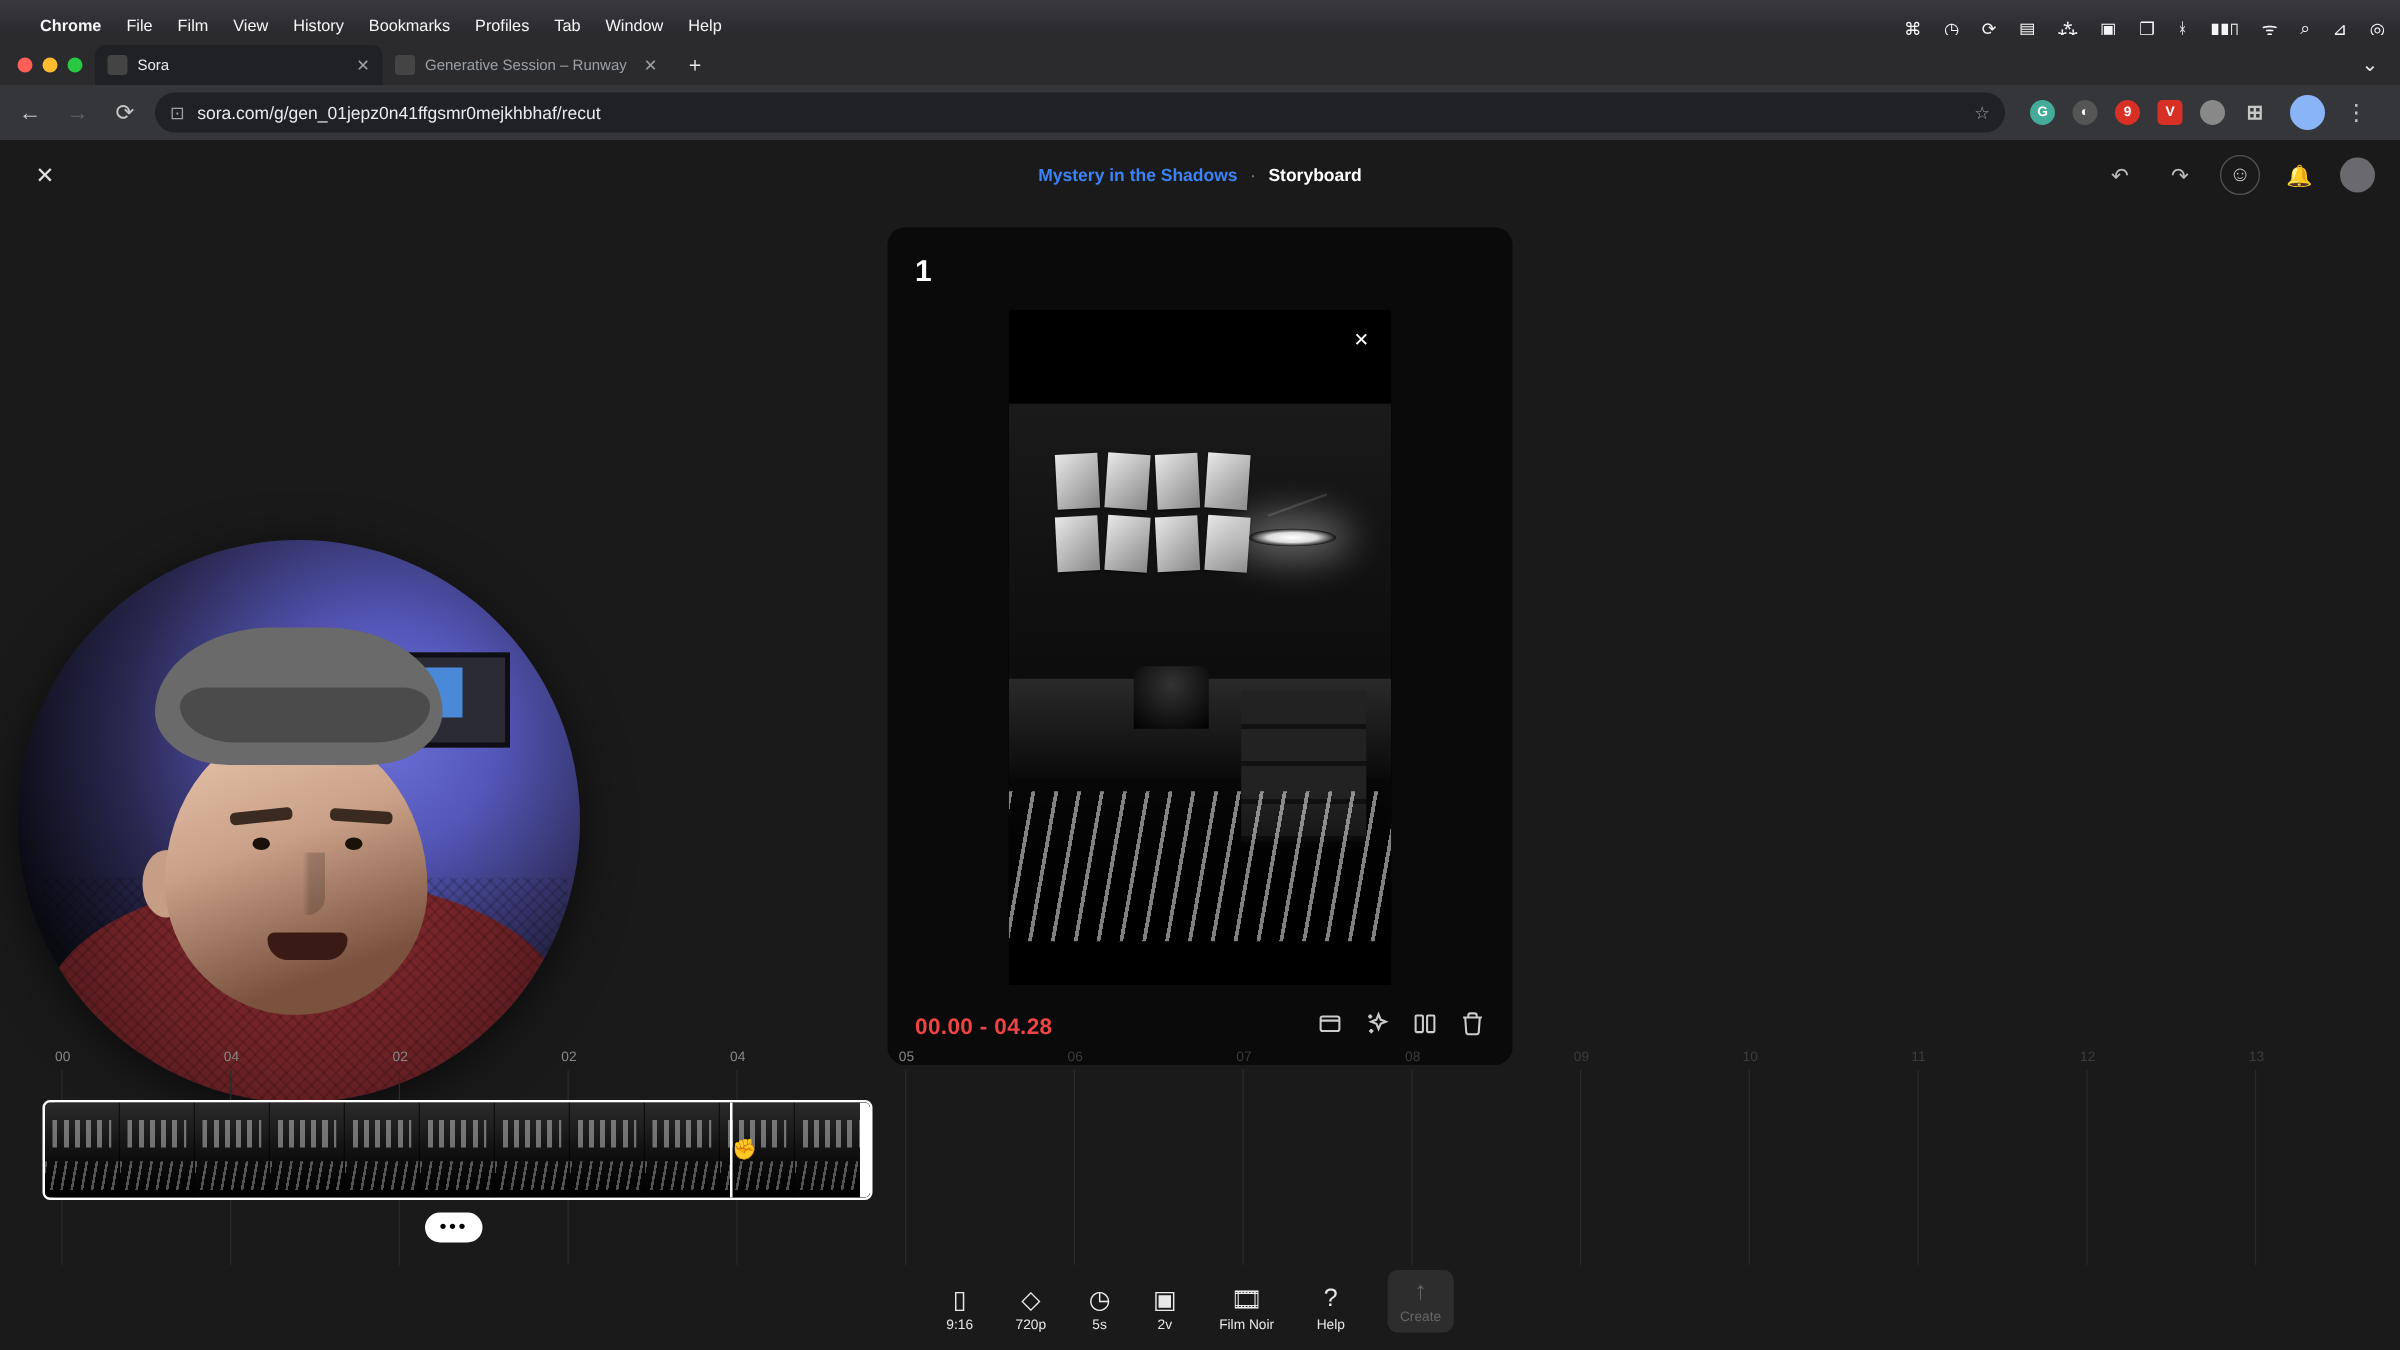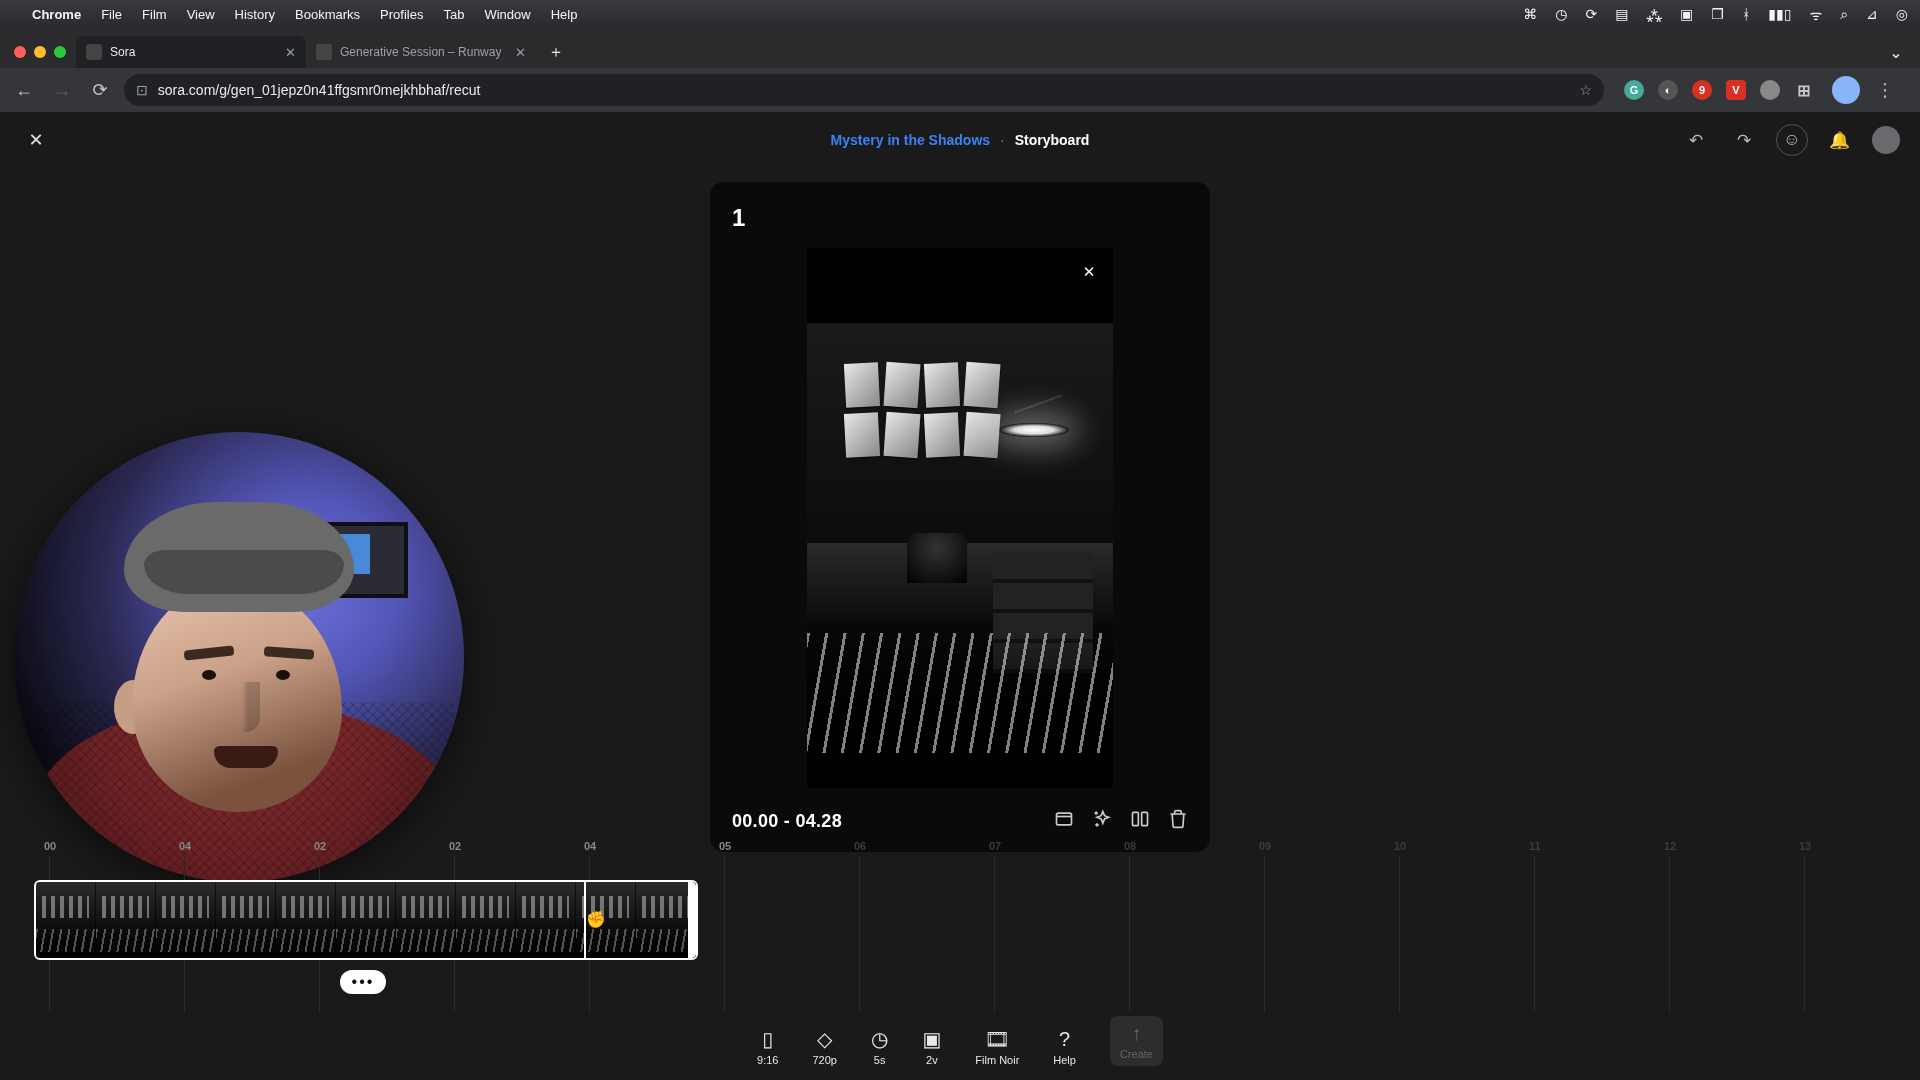--- a/index.html
+++ b/index.html
@@ -1,19 +1,19 @@
 <!DOCTYPE html>
 <html><head>
 <meta charset="utf-8">
 <style>
 * { margin:0; padding:0; box-sizing:border-box; font-family:-apple-system,BlinkMacSystemFont,"Segoe UI",Helvetica,Arial,sans-serif; -webkit-font-smoothing:antialiased; }
 body { width:1920px; height:1080px; background:#1a1a1a; overflow:hidden; position:relative; color:#fff; }
 
 
-.menubar { height:28px; background:linear-gradient(#3a3a3e,#2a2a2e); display:flex; align-items:center; padding:13px 12px; font-size:13px; color:#f5f5f7; gap:20px; }
+.menubar { height:28px; background:linear-gradient(#3a3a3e,#2a2a2e); display:flex; align-items:flex-start; padding:13px 12px; font-size:13px; color:#f5f5f7; gap:20px; }
 .menubar .left { display:flex; align-items:center; gap:20px; }
 .menubar .app-name { font-weight:600; }
 .menubar .right { margin-left:auto; display:flex; align-items:center; gap:18px; font-size:14px; }
 .apple-logo { font-size:15px; }
 
 
 .chrome { position:absolute; top:28px; left:0; right:0; bottom:0; display:flex; flex-direction:column; }
 .tabstrip { height:40px; background:#2b2b2e; display:flex; align-items:flex-end; padding-left:10px; padding-right:10px; }
 .traffic { display:flex; gap:8px; align-items:center; padding:0 10px 10px 4px; }
 .traffic span { width:12px; height:12px; border-radius:50%; display:block; }
@@ -69,21 +69,21 @@
 .scene .photos span { width:34px; height:44px; background:linear-gradient(135deg,#e8e8e8,#888); transform:rotate(-3deg); box-shadow:0 1px 2px rgba(0,0,0,.6); }
 .scene .photos span:nth-child(2n){ transform:rotate(4deg); }
 .scene .lamp { position:absolute; right:44px; top:100px; width:70px; height:14px; background:radial-gradient(ellipse at center,#fff 0%,#ddd 40%,transparent 70%); border-radius:50%; box-shadow:0 0 30px 12px rgba(255,255,255,.35); }
 .scene .lamp-arm { position:absolute; right:50px; top:80px; width:50px; height:2px; background:#333; transform:rotate(-20deg); }
 .scene .desk { position:absolute; left:0; right:0; top:220px; height:80px; background:linear-gradient(#2a2a2a,#0a0a0a); }
 .scene .drawers { position:absolute; right:20px; top:230px; width:100px; height:120px; background:repeating-linear-gradient(180deg,#222 0,#222 26px,#111 26px,#111 30px); }
 .scene .chair { position:absolute; left:100px; top:210px; width:60px; height:50px; background:radial-gradient(circle at 50% 30%,#333,#000); border-radius:8px 8px 0 0; }
 .scene .blinds { position:absolute; left:0; right:0; bottom:0; height:120px; background:repeating-linear-gradient(100deg,rgba(255,255,255,.5) 0 3px,transparent 3px 18px),linear-gradient(180deg,transparent,#000); }
 
 .card-footer { position:absolute; left:22px; right:22px; bottom:18px; display:flex; align-items:center; }
-.timecode { font-size:18px; font-weight:600; color:#ffffff; letter-spacing:.3px; }
+.timecode { font-size:18px; font-weight:600; color:#ef4444; letter-spacing:.3px; }
 .card-actions { margin-left:auto; display:flex; gap:18px; }
 .card-actions .a { color:#ccc; font-size:18px; }
 
 
 .webcam { position:absolute; left:14px; top:320px; width:450px; height:450px; border-radius:50%; overflow:hidden; background:radial-gradient(circle at 65% 35%, #6b6fd6 0%, #5456b8 22%, #2a2850 50%, #0a0a12 75%); box-shadow:0 8px 40px rgba(0,0,0,.6); }
 .webcam .frame { position:absolute; right:56px; top:90px; width:100px; height:76px; background:#2b2b35; border:4px solid #0e0e14; }
 .webcam .frame::after{ content:""; position:absolute; left:8px; top:8px; width:50px; height:40px; background:#4a88d8; }
 .webcam .cap { position:absolute; left:110px; top:70px; width:230px; height:110px; background:#6a6a6a; border-radius:110px 110px 70px 70px / 80px 80px 50px 50px; }
 .webcam .visor { position:absolute; left:130px; top:118px; width:200px; height:44px; background:#4b4b4b; border-radius:30px 30px 60px 60px / 20px 20px 40px 40px; }
 .webcam .face { position:absolute; left:118px; top:150px; width:210px; height:230px; background:linear-gradient(160deg,#e9c6ad 0%, #caa088 40%, #7a523e 80%); border-radius:48% 52% 50% 50% / 54% 56% 44% 46%; }
@@ -94,21 +94,21 @@
 .webcam .eye { position:absolute; width:14px; height:10px; background:#1a1208; border-radius:50%; }
 .webcam .eye.l { left:188px; top:238px; } .webcam .eye.r { left:262px; top:238px; }
 .webcam .nose { position:absolute; left:216px; top:250px; width:30px; height:50px; background:linear-gradient(90deg,transparent 40%,rgba(0,0,0,.18) 60%); border-radius:0 0 14px 14px; }
 .webcam .mouth { position:absolute; left:200px; top:314px; width:64px; height:22px; background:#3a1a14; border-radius:10px 10px 30px 30px; }
 .webcam .shirt { position:absolute; left:20px; bottom:-40px; width:420px; height:220px; background:radial-gradient(circle at 50% 0,#8e2b30 0%, #6d2226 50%, #3a1014 100%); border-radius:50% 50% 0 0; }
 .webcam .shirt::before{ content:""; position:absolute; inset:0; background:repeating-linear-gradient(45deg,rgba(0,0,0,.12) 0 2px, transparent 2px 7px),repeating-linear-gradient(-45deg,rgba(0,0,0,.12) 0 2px, transparent 2px 7px); }
 .webcam .collar { position:absolute; left:180px; bottom:88px; width:110px; height:60px; background:#50181c; clip-path:polygon(50% 100%,0 0,35% 10%,50% 60%,65% 10%,100% 0); }
 
 
 .timeline { position:absolute; left:0; right:0; bottom:70px; height:170px; }
-.ruler { position:relative; height:22px;font-weight:bold; }
+.ruler { position:relative; height:22px; }
 .ruler .tick { position:absolute; top:0; font-size:11px; color:#888; }
 .ruler .tick.dim { color:#3c3c3c; }
 .ruler .line { position:absolute; top:16px; bottom:-150px; width:1px; background:#2a2a2a; }
 .track-area { position:relative; height:110px; }
 .clip { position:absolute; left:34px; top:18px; width:664px; height:80px; border:2px solid #fff; border-radius:6px; background:#000; overflow:hidden; display:flex; }
 .clip .thumb { flex:1; background:linear-gradient(180deg,#2b2b2b 0%, #0d0d0d 60%, #000 100%); position:relative; border-right:1px solid rgba(0,0,0,.6); }
 .clip .thumb::before { content:""; position:absolute; left:10%; right:10%; top:18%; height:30%; background:repeating-linear-gradient(90deg,#bdbdbd 0 4px,transparent 4px 9px); opacity:.55; }
 .clip .thumb::after { content:""; position:absolute; left:0; right:0; bottom:8%; height:30%; background:repeating-linear-gradient(100deg,#c8c8c8 0 2px,transparent 2px 8px); opacity:.4; }
 .clip .handle { position:absolute; top:0; bottom:0; width:8px; background:#fff; }
 .clip .handle.left { left:0; border-radius:4px 0 0 4px; }

